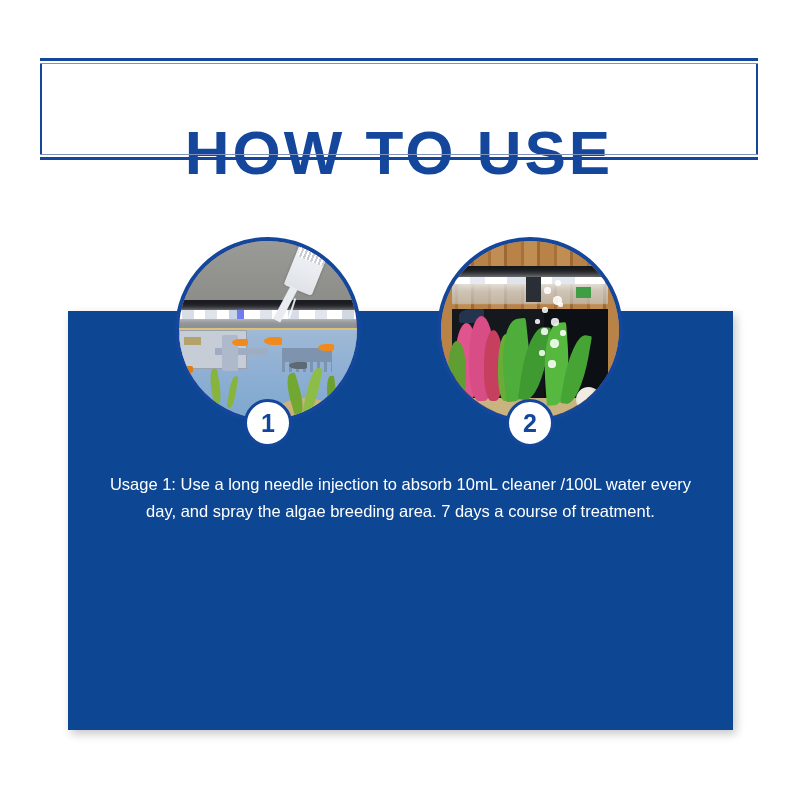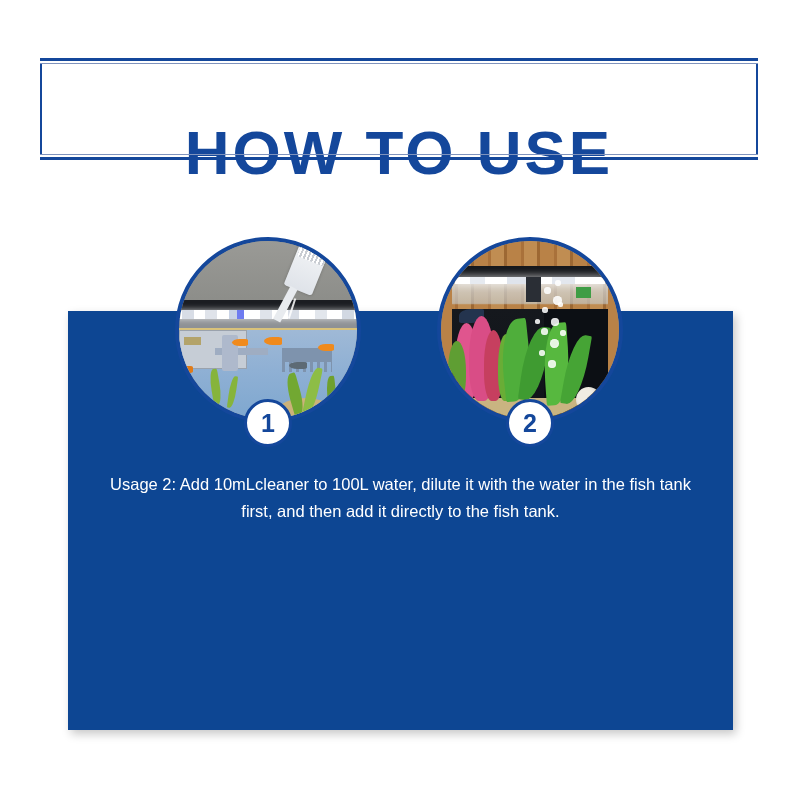--- a/index.html
+++ b/index.html
@@ -342,21 +342,21 @@
     <div class="rule-hair top"></div>
     <div class="side-tick left"></div>
     <div class="side-tick"></div>
     <div class="page-title">HOW TO USE</div>
     <div class="rule-hair bottom"></div>
     <div class="rule bottom"></div>
   </div>
 
   <div class="panel">
     <div class="panel-text">
-      <p class="para">Usage 2: Add 10mLcleaner to 100L water, dilute it with the water in the fish tank first, and then add it directly to the fish tank.</p>
+      <p class="para">Usage 1: Use a long needle injection to absorb 10mL cleaner /100L water every day, and spray the algae breeding area. 7 days a course of treatment.</p>
     </div>
   </div>
 
   <div class="steps">
 
     <div class="step one">
       <div class="photo">
         <div class="p1-wall"></div>
         <div class="p1-hood"></div>
         <div class="p1-led"></div>

